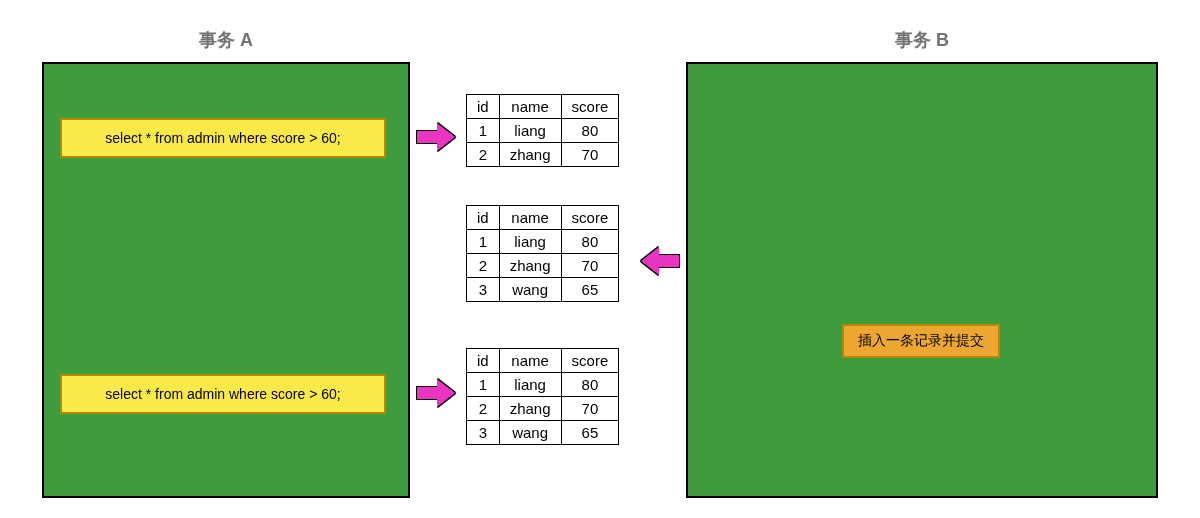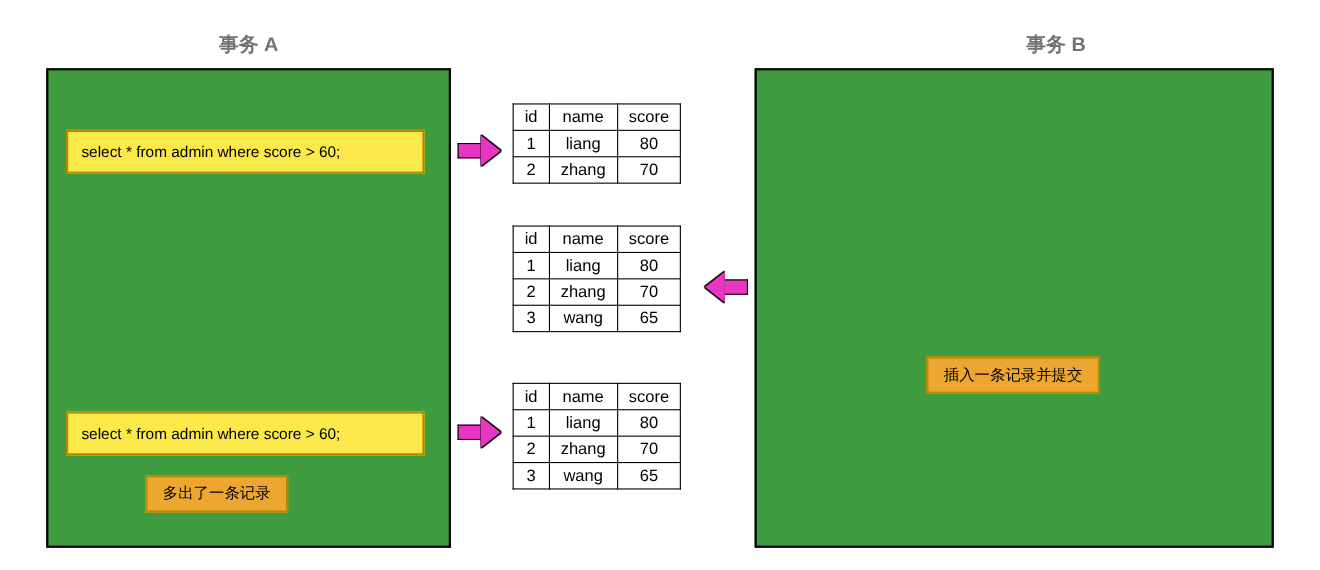--- a/index.html
+++ b/index.html
@@ -21,29 +21,29 @@
   }
   .tx-box {
     background: #3E9C3E;
     border: 2px solid #000;
     position: absolute;
     padding: 10px;
   }
   .tx-a { left: 42px; top: 62px; width: 368px; height: 436px; }
   .tx-b { left: 686px; top: 62px; width: 472px; height: 436px; }
   .title-a { position:absolute; left:42px; top:28px; width:368px; }
-  .title-b { position:absolute; left:724px; top:28px; width:472px; }
+  .title-b { position:absolute; left:686px; top:28px; width:472px; }
 
   .sql-box {
     background: #FBE94A;
     border: 2px solid #B58A00;
     padding: 10px 12px;
     font-size: 14px;
     color: #000;
-    text-align: left;
+    text-align: center;
     position: absolute;
   }
   .note-box {
     background: #EDA731;
     border: 2px solid #B58A00;
     padding: 6px 14px;
     font-size: 14px;
     color: #000;
     text-align: right;
     position: absolute;
@@ -91,21 +91,20 @@
 <body>
 
 <div class="title title-a">事务 A</div>
 <div class="title title-b">事务 B</div>
 
 <div class="tx-box tx-a">
   <div class="sql-box" style="left:16px; top:54px; width:326px;">select * from admin where score &gt; 60;</div>
 
   <div class="sql-box" style="left:16px; top:310px; width:326px;">select * from admin where score &gt; 60;</div>
 
-  <div class="note-box" style="left:88px; top:368px;">多出了一条记录</div>
 </div>
 
 <div class="tx-box tx-b">
 
   <div class="note-box" style="left:154px; top:260px;">插入一条记录并提交</div>
 </div>
 
 <table class="data" style="left:466px; top:94px;">
   <tbody>
       <tr>

